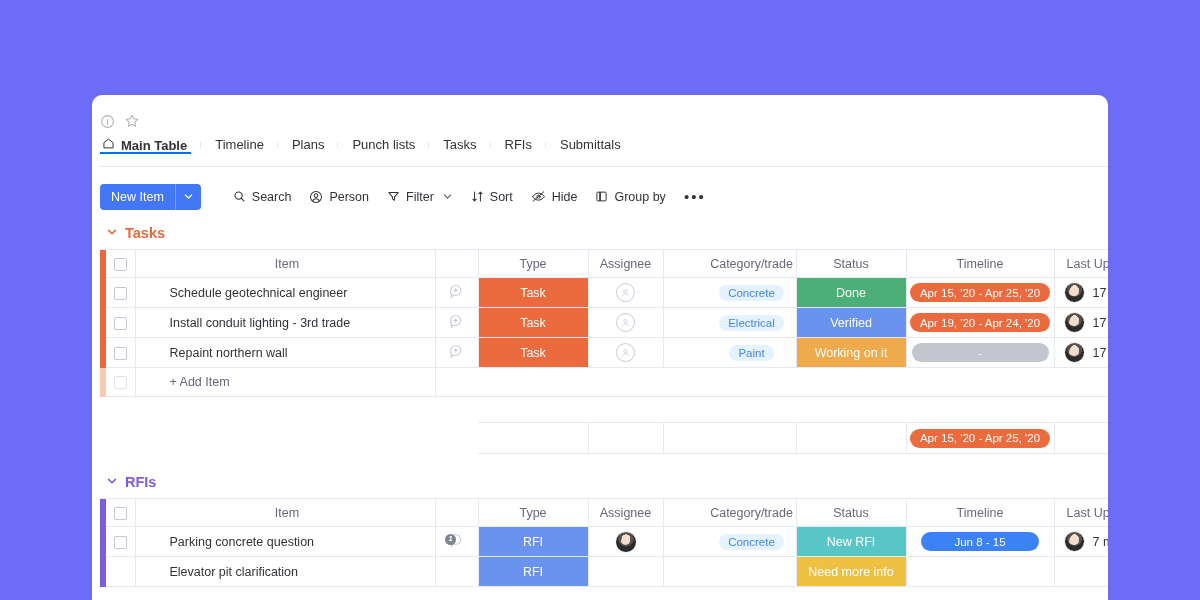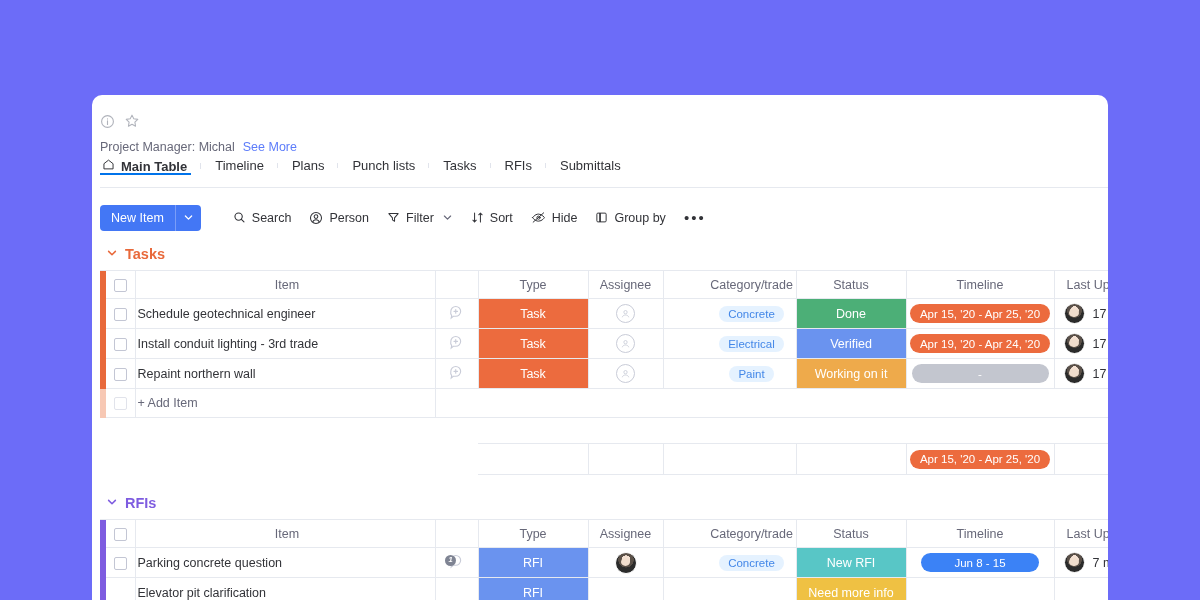--- a/index.html
+++ b/index.html
@@ -100,21 +100,21 @@
     border-right: 1px solid #e6e9ef; border-bottom: 1px solid #e6e9ef;
     font-size: 12.5px; color: #323338; height: 28px;
     position: relative;
   }
   .head .cell {
     color: #676879; text-align: center; font-size: 12.5px;
     border-top: 1px solid #e6e9ef; height: 28px;
   }
   .c-mark   { width: 6px;   border-right: none; border-bottom: none; padding: 0; }
   .c-check  { width: 29px;  text-align: center; }
-  .c-item   { width: 300px; padding-left: 2px; }
+  .c-item   { width: 300px; padding-left: 34px; }
   .c-chat   { width: 43px;  text-align: center; }
   .c-type   { width: 110px; text-align: center; padding: 0; }
   .c-assign { width: 75px;  text-align: center; }
   .c-cat    { width: 133px; text-align: center; padding-left: 44px; }
   .c-status { width: 110px; text-align: left; padding: 0; }
   .c-time   { width: 148px; text-align: center; padding: 0; }
   .c-upd    { width: 90px;  padding-left: 9px; border-right: none; }
 
   .head .c-item { padding-left: 4px; }
 
@@ -189,24 +189,20 @@
         <svg width="15" height="15" viewBox="0 0 16 16" fill="none" stroke="currentColor" stroke-width="1.2">
           <circle cx="8" cy="8" r="6.3"></circle>
             <path d="M8 5.1v.1M8 7.2v3.9" stroke-linecap="round"></path>
         </svg>
       </span>
       <span class="icon-star">
         <svg width="16" height="16" viewBox="0 0 18 18" fill="none" stroke="currentColor" stroke-width="1.2" stroke-linejoin="round">
           <path d="M9 2.4l2 4.1 4.5.65-3.25 3.17.77 4.48L9 12.69l-4.02 2.11.77-4.48L2.5 7.15 7 6.5z"></path>
         </svg>
       </span>
-    </div>
-    <div class="subtitle-row">
-      <span>Project Manager: Michal</span>
-      <span class="see-more">See More</span>
     </div>
 
     <div class="tabs">
       <div class="tab active">
         <span class="home-icon">
           <svg width="13" height="13" viewBox="0 0 16 16" fill="none" stroke="currentColor" stroke-width="1.2" stroke-linejoin="round">
             <path d="M2.4 7L8 2.6 13.6 7v6.4H2.4z"></path>
           </svg>
         </span>
         <span>Main Table</span>

